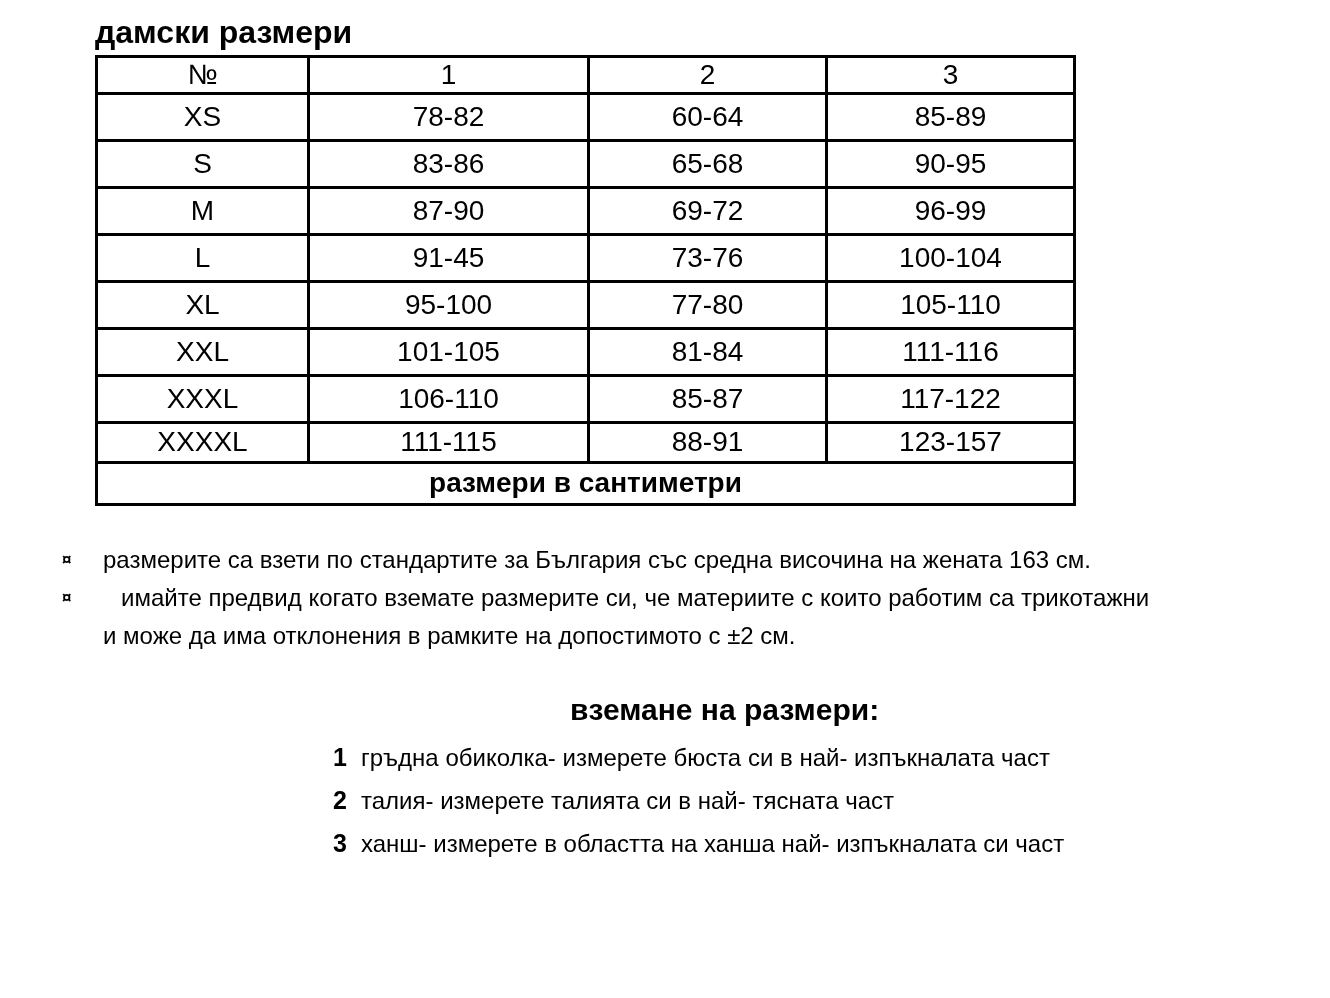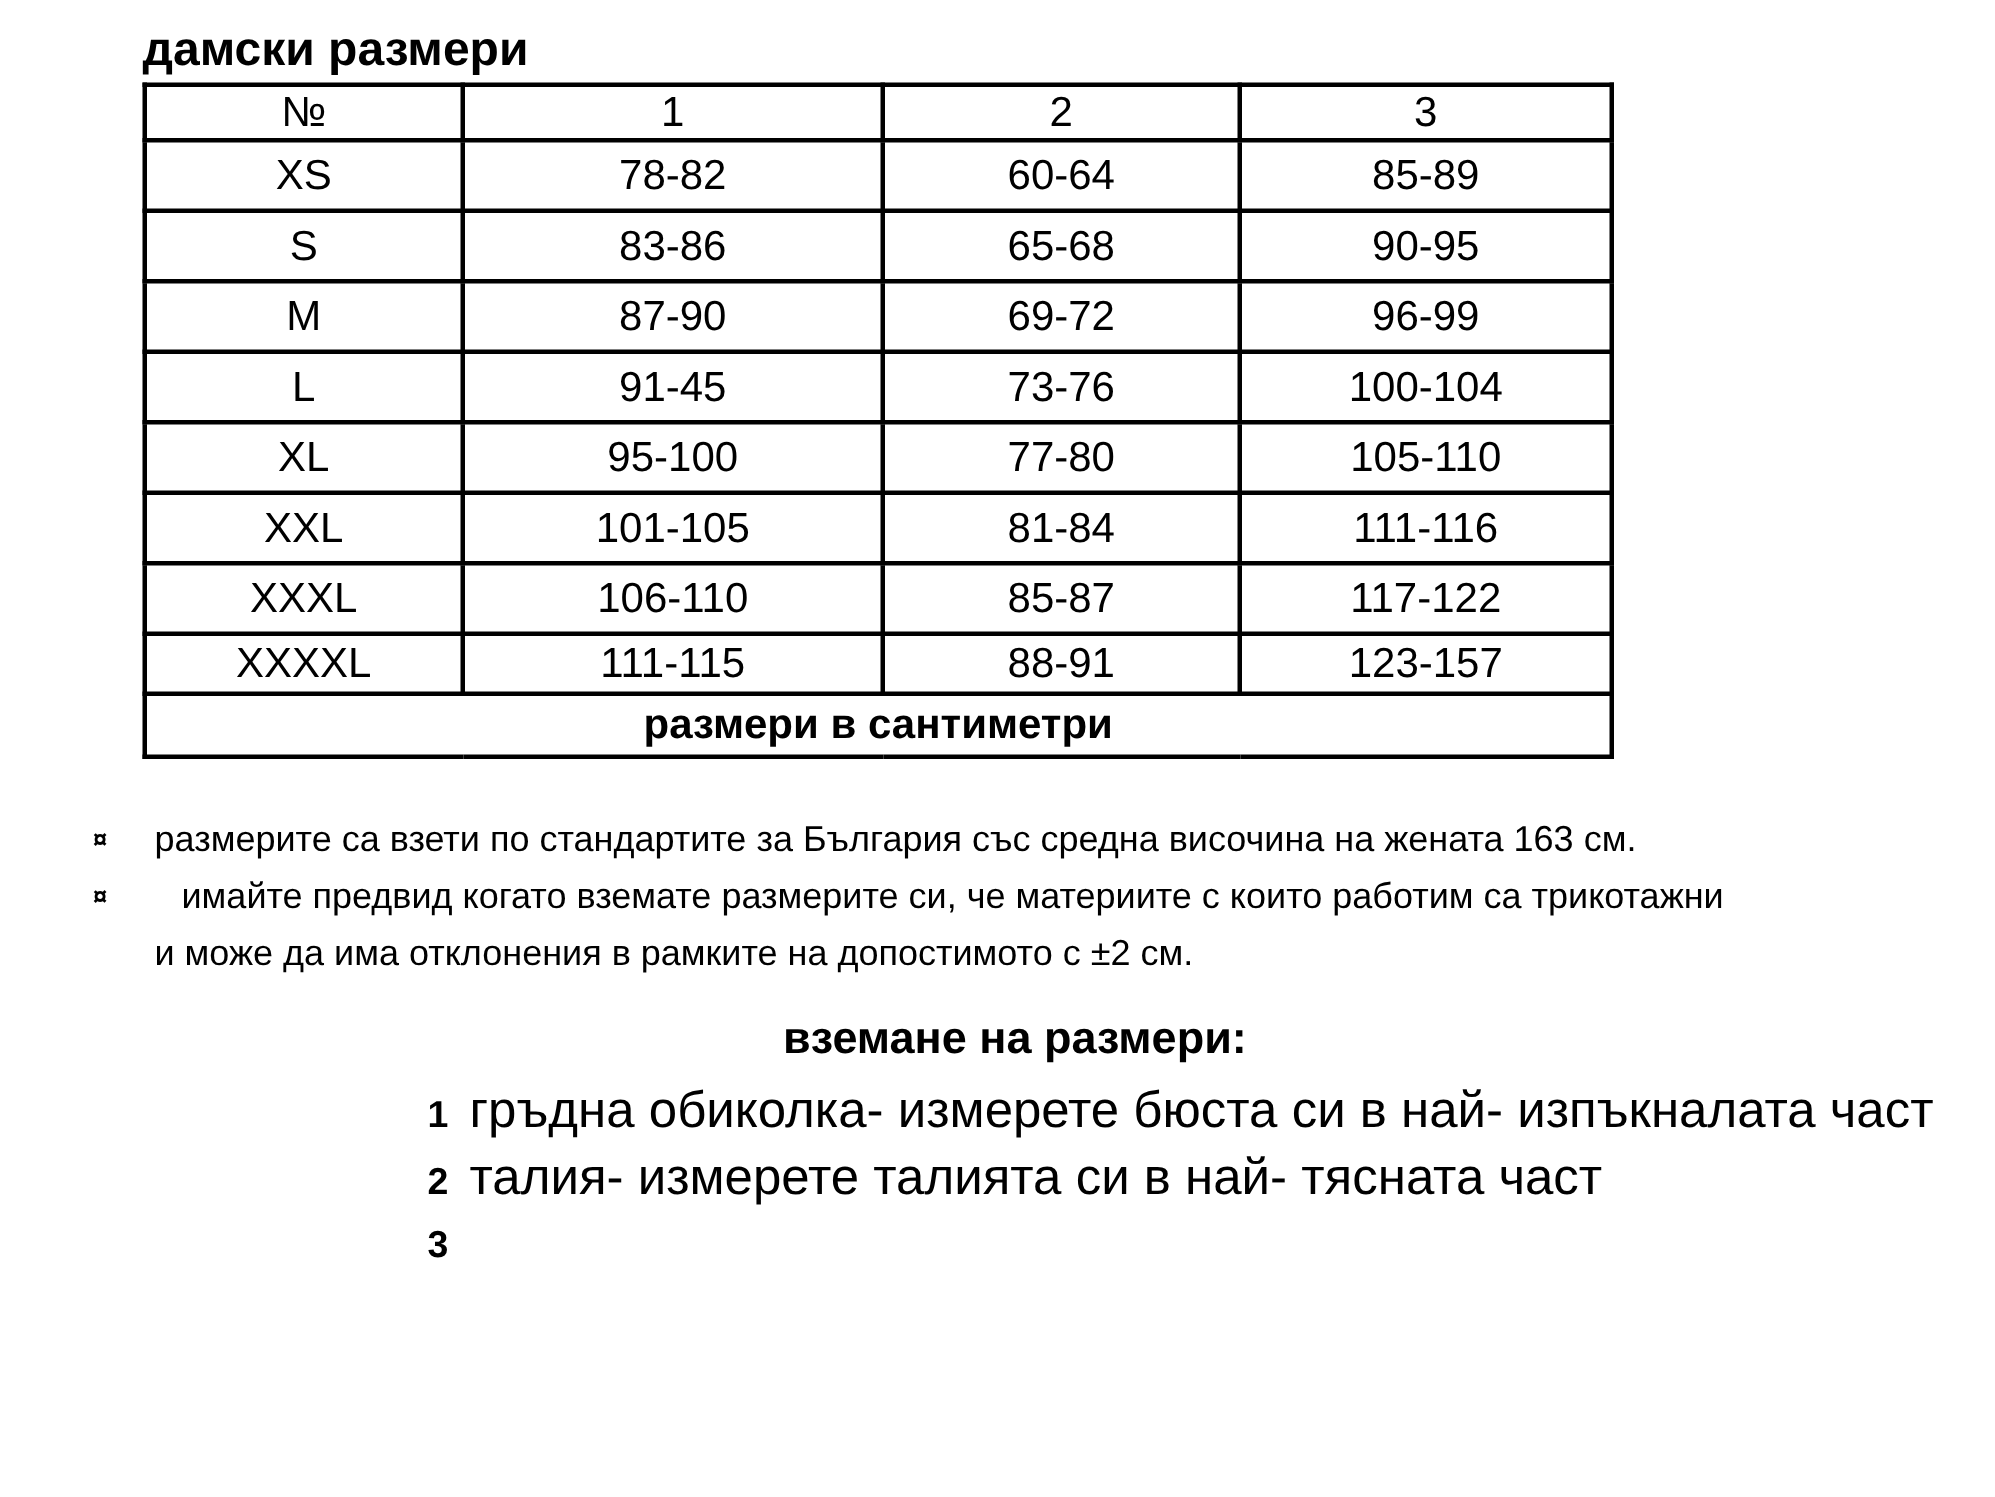--- a/index.html
+++ b/index.html
@@ -55,40 +55,40 @@
     font-size: 17px;
     font-weight: bold;
     line-height: 38px;
   }
   .note .note-text {
     font-size: 24px;
     line-height: 38px;
   }
   .note .note-line.indent-first { text-indent: 18px; }
 
-  .measuring { margin-top: 16px; }
+  .measuring { margin-top: 33px; padding-left: 48px; }
   .measuring-title {
     margin-left: 522px;
     font-size: 30px;
     font-weight: bold;
     line-height: 44px;
   }
   .measuring-items { margin-left: 285px; margin-top: 4px; }
   .m-item {
     display: flex;
     align-items: baseline;
     line-height: 42px;
   }
   .m-item .m-num {
     width: 28px;
     flex-shrink: 0;
     font-size: 25px;
     font-weight: bold;
   }
-  .m-item .m-text { font-size: 34px; }
+  .m-item .m-text { font-size: 24px; }
 </style>
 </head>
 <body>
 
 <div class="page">
 
   <div class="doc-title">дамски размери</div>
 
   <table class="size-table">
     <colgroup>
@@ -180,17 +180,18 @@
       <div class="m-item">
         <span class="m-num">1</span>
         <span class="m-text">гръдна обиколка- измерете бюста си в най- изпъкналата част</span>
       </div>
       <div class="m-item">
         <span class="m-num">2</span>
         <span class="m-text">талия- измерете талията си в най- тясната част</span>
       </div>
       <div class="m-item">
         <span class="m-num">3</span>
+        <span class="m-text">ханш- измерете в областта на ханша най- изпъкналата си част</span>
       </div>
     </div>
   </div>
 
 </div>
 
 </body></html>

